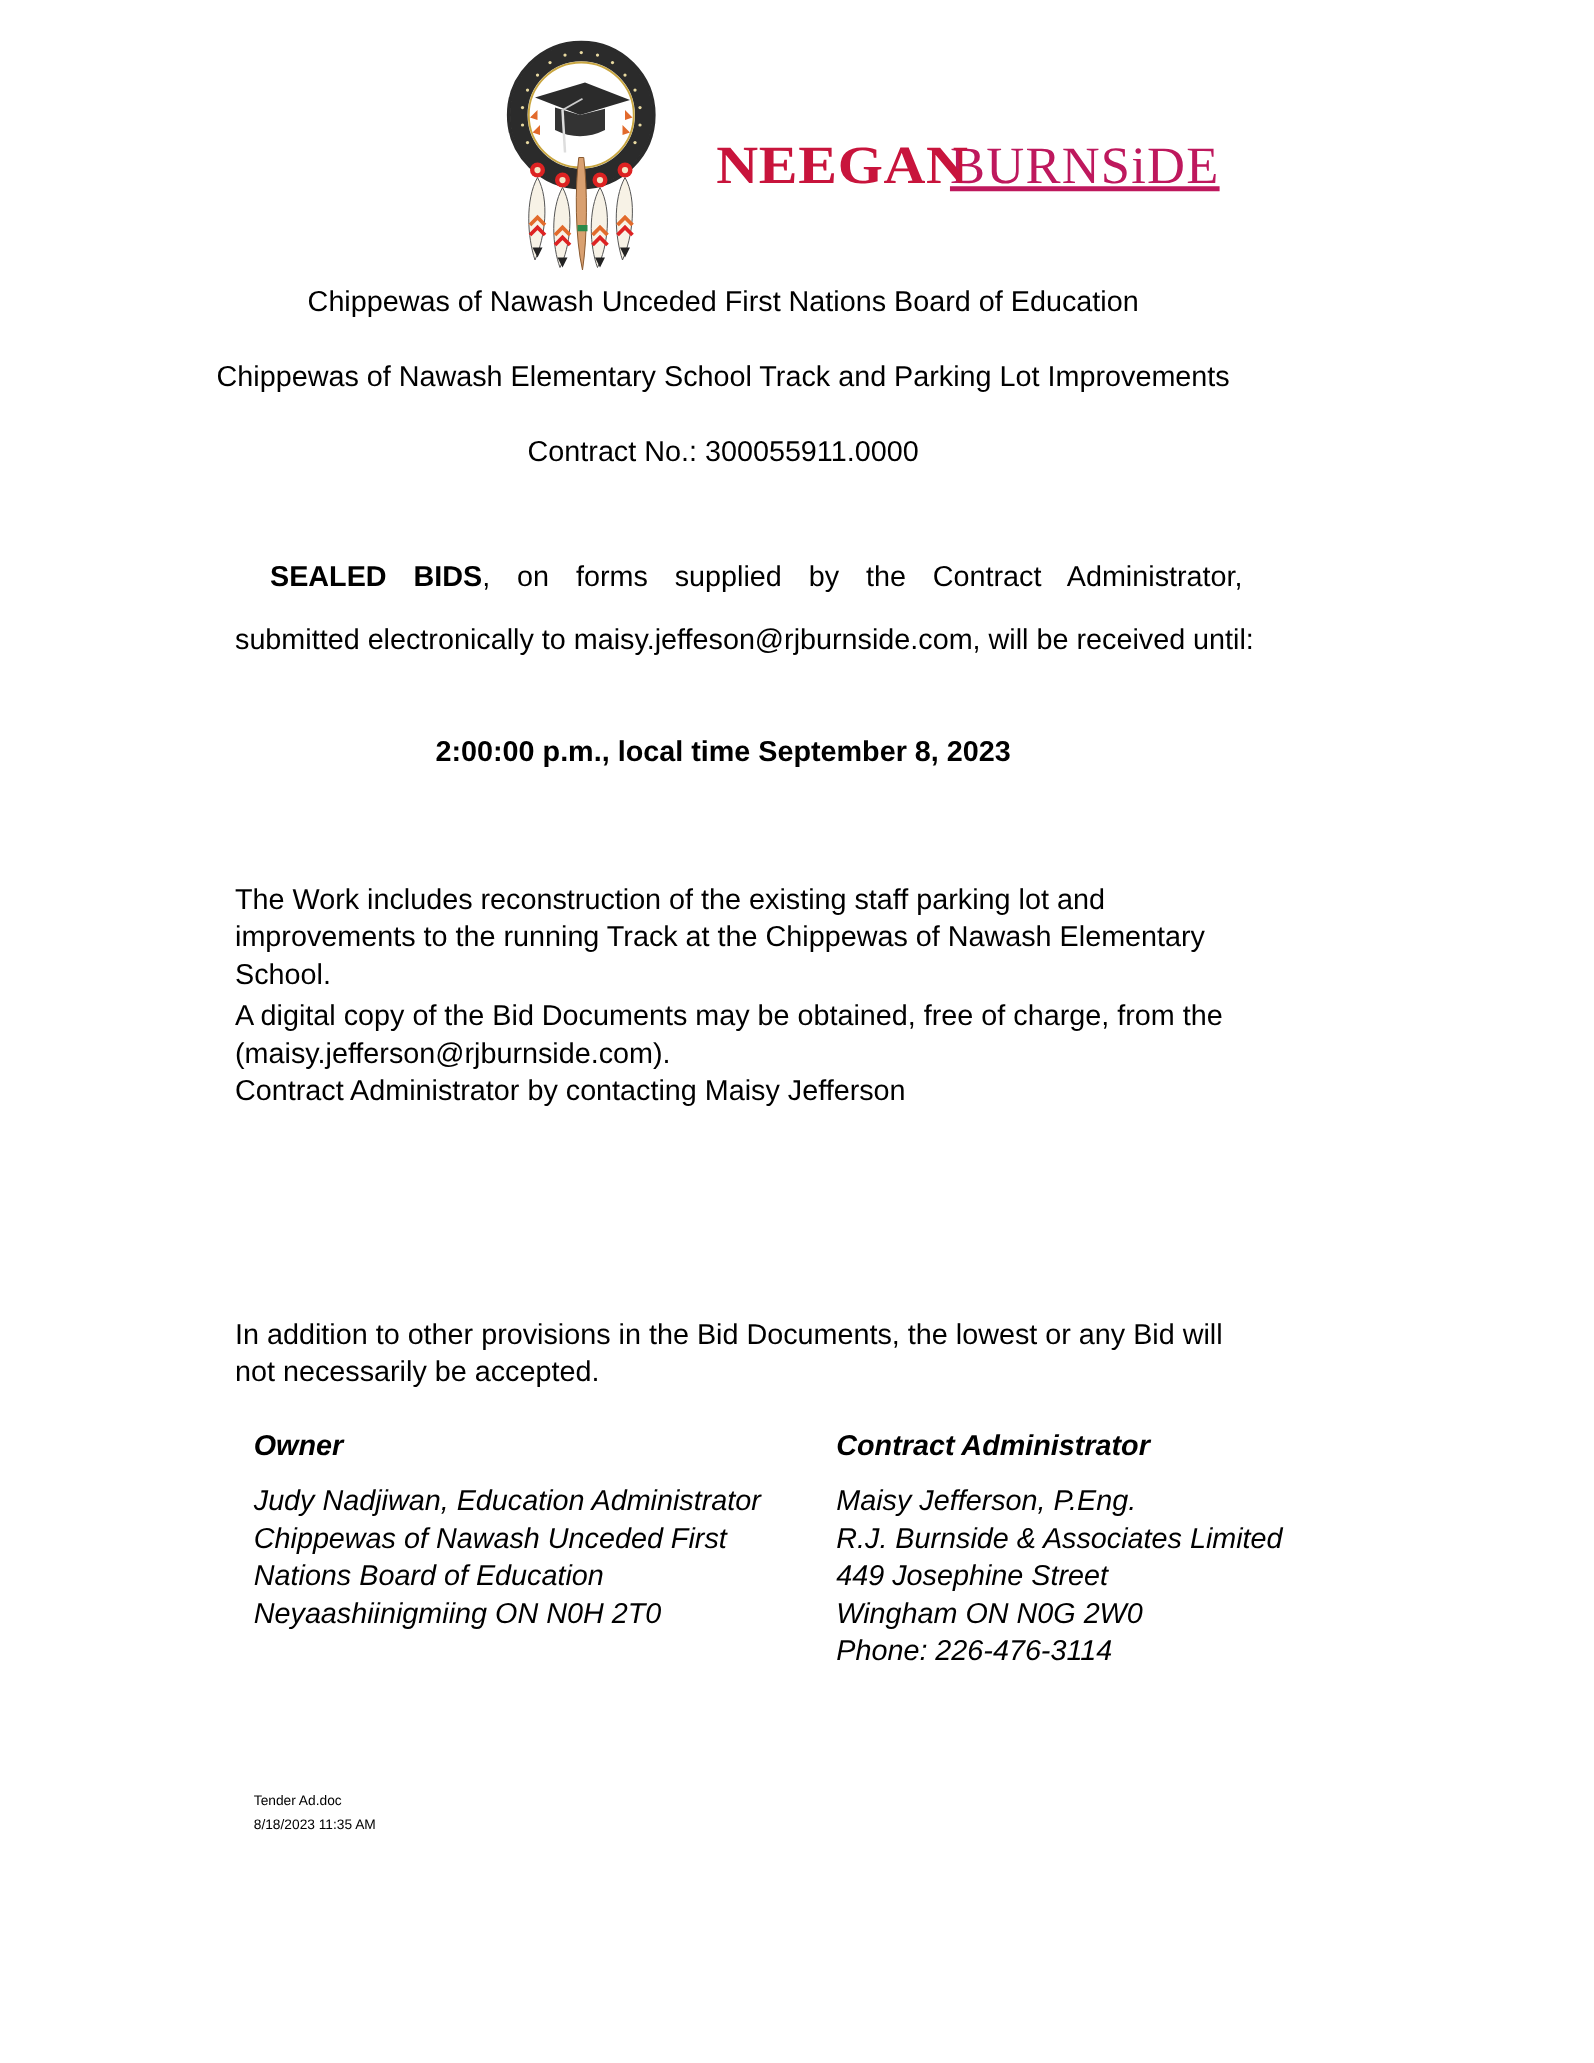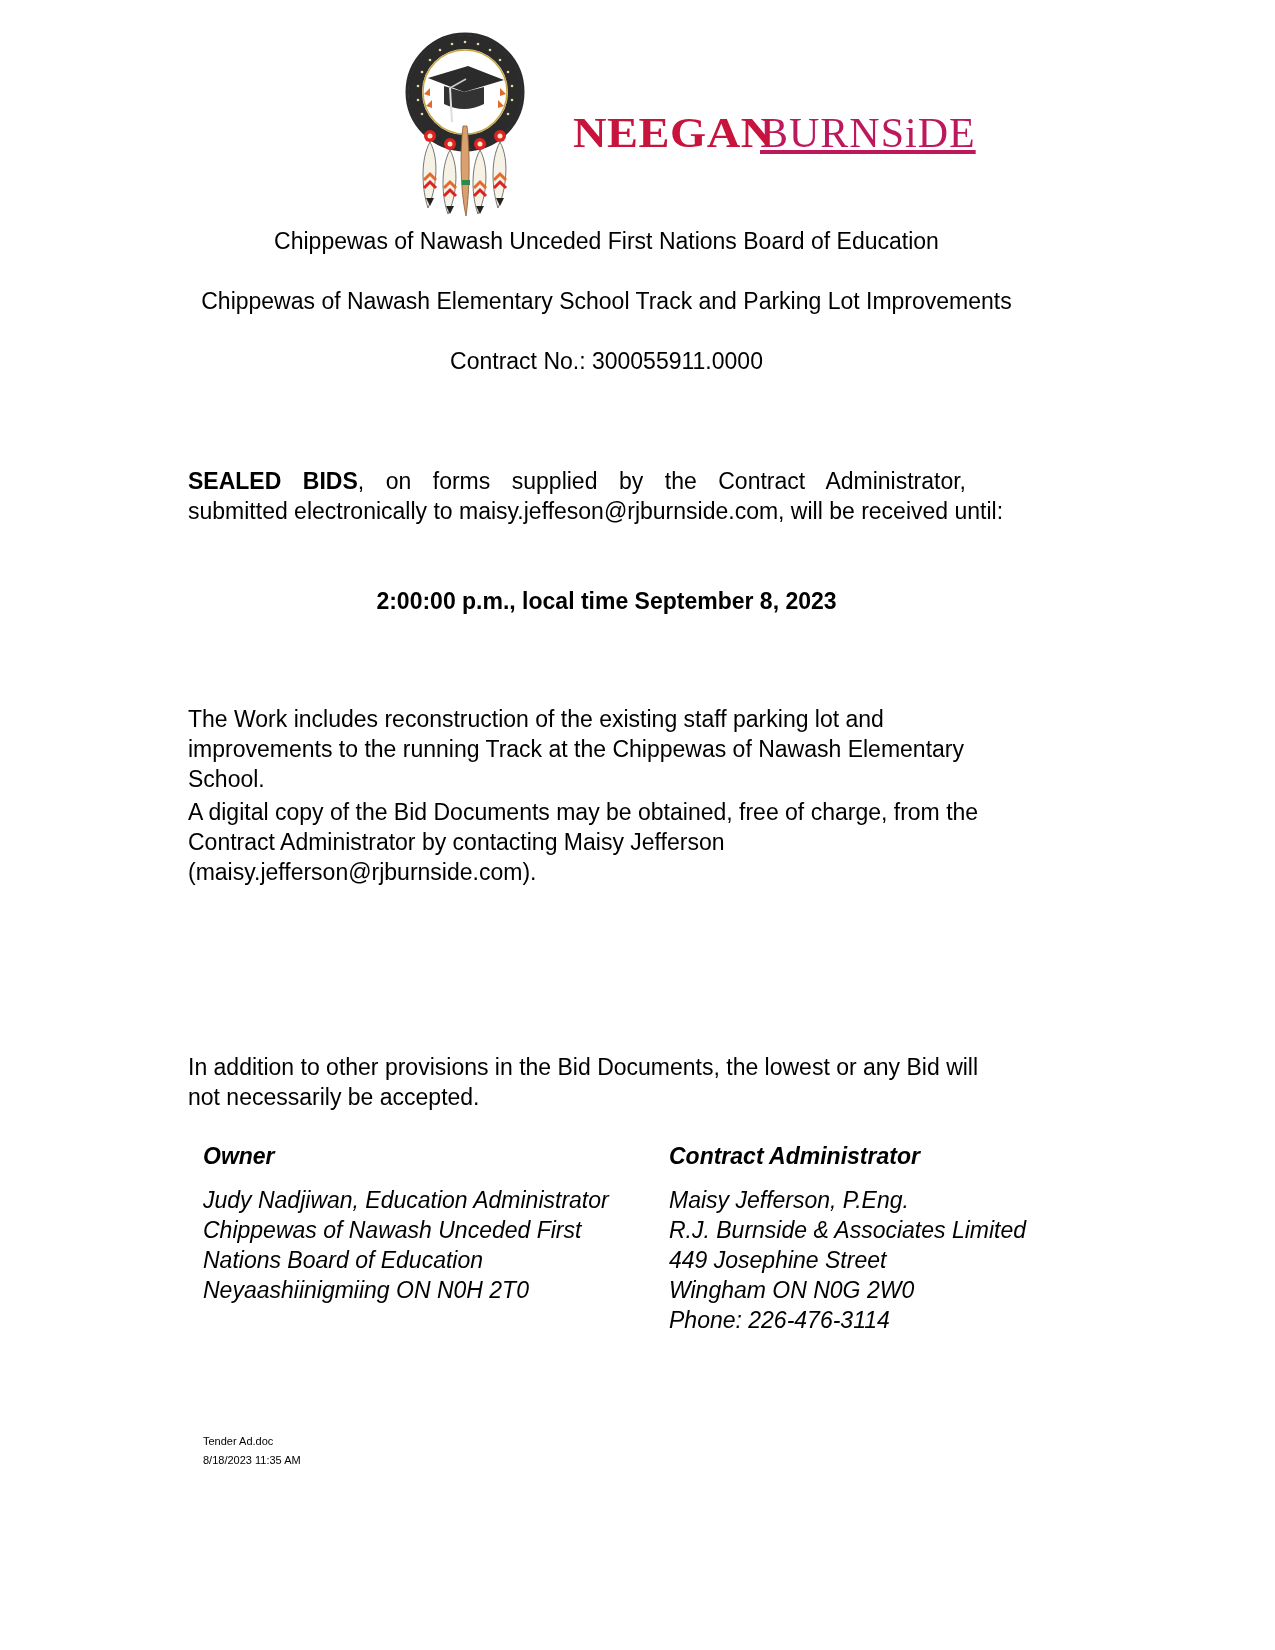--- a/index.html
+++ b/index.html
@@ -1,19 +1,19 @@
 <!DOCTYPE html>
 <html><head>
 <meta charset="utf-8">
 <style>
   html, body { margin: 0; padding: 0; background: #ffffff; }
   body { width: 1275px; height: 1650px; position: relative; overflow: hidden;
          font-family: "Liberation Sans", sans-serif; color: #000; }
   .abs { position: absolute; }
-  .center { left: 0; width: 1157px; text-align: center; padding-left: 28px; }
+  .center { left: 0; width: 1157px; text-align: center; }
   .t23 { font-size: 23px; line-height: 30px; white-space: nowrap; }
   .body { left: 188px; width: 900px; font-size: 23px; line-height: 30px; }
   .line { display: block; white-space: nowrap; }
   .justify { text-align: justify; text-align-last: justify; display: block; white-space: normal; }
   b { font-weight: bold; }
   .col { font-size: 23px; line-height: 30px; }
   .col .line { white-space: nowrap; font-style: italic; }
   .foot { left: 203px; font-size: 11px; line-height: 19px; }
   .neegan { font-family: "Liberation Serif", serif; font-size: 43px; color: #c8143c;
             letter-spacing: 0.5px; transform: scaleX(1.08); transform-origin: left; display: inline-block; font-weight: bold; }
@@ -92,39 +92,39 @@
 </div>
 
 <div class="abs" style="left:573px; top:108px; white-space:nowrap;">
   <span class="neegan">NEEGAN</span><span class="burnside">BURNSiDE</span>
 </div>
 
 <div class="abs center t23" style="top:226px;">Chippewas of Nawash Unceded First Nations Board of Education</div>
 <div class="abs center t23" style="top:286px;">Chippewas of Nawash Elementary School Track and Parking Lot Improvements</div>
 <div class="abs center t23" style="top:346px;">Contract No.:  300055911.0000</div>
 
-<div class="abs body" style="top:466px; width:778px;">
+<div class="abs body" style="top:446px; width:778px;margin-left:28px;">
   <span class="justify"><b>SEALED BIDS</b><span>, on forms supplied by the Contract Administrator,</span></span>
 </div>
 <div class="abs body" style="top:496px;">
   <span class="line">submitted electronically to maisy.jeffeson@rjburnside.com, will be received until:</span>
 </div>
 
 <div class="abs center t23" style="top:586px; font-weight:bold;">2:00:00 p.m., local time September 8, 2023</div>
 
 <div class="abs body" style="top:704px;">
   <span class="line">The Work includes reconstruction of the existing staff parking lot and</span>
   <span class="line">improvements to the running Track at the Chippewas of Nawash Elementary</span>
   <span class="line">School.</span>
 </div>
 
 <div class="abs body" style="top:797px;">
   <span class="line">A digital copy of the Bid Documents may be obtained, free of charge, from the</span>
+  <span class="line">(maisy.jefferson@rjburnside.com).</span>
   <span class="line">Contract Administrator by contacting Maisy Jefferson</span>
-  <span class="line">(maisy.jefferson@rjburnside.com).</span>
 </div>
 
 <div class="abs body" style="top:1006px;margin-top:46px;">
   <span class="line">In addition to other provisions in the Bid Documents, the lowest or any Bid will</span>
   <span class="line">not necessarily be accepted.</span>
 </div>
 
 <div class="abs col" style="left:203px; top:1141px;">
   <span class="line" style="font-weight:bold;">Owner</span>
   <div style="height:14px;"></div>

